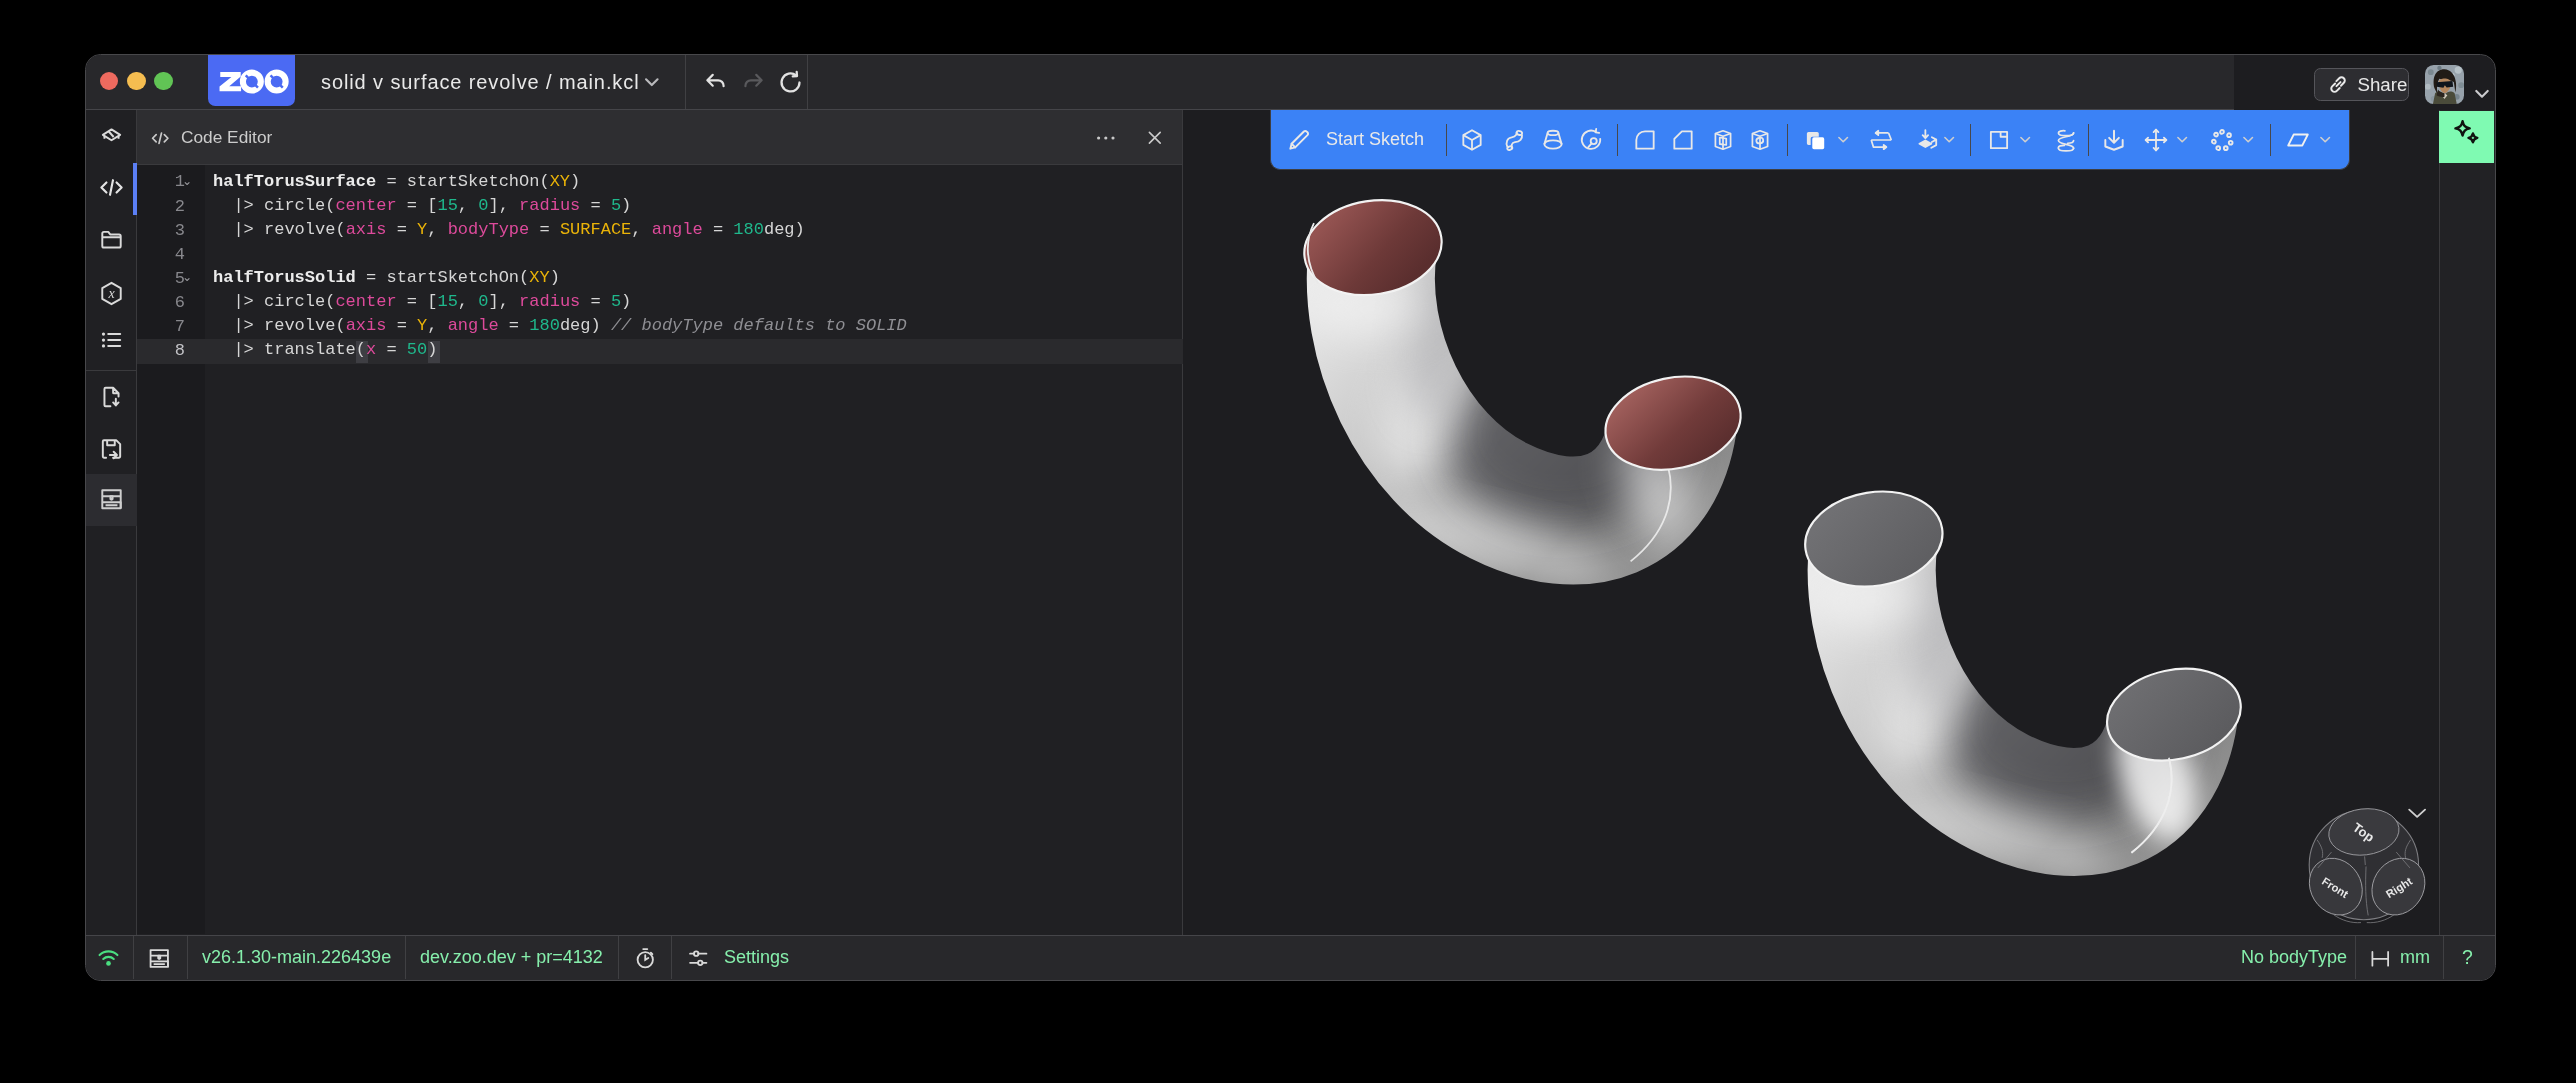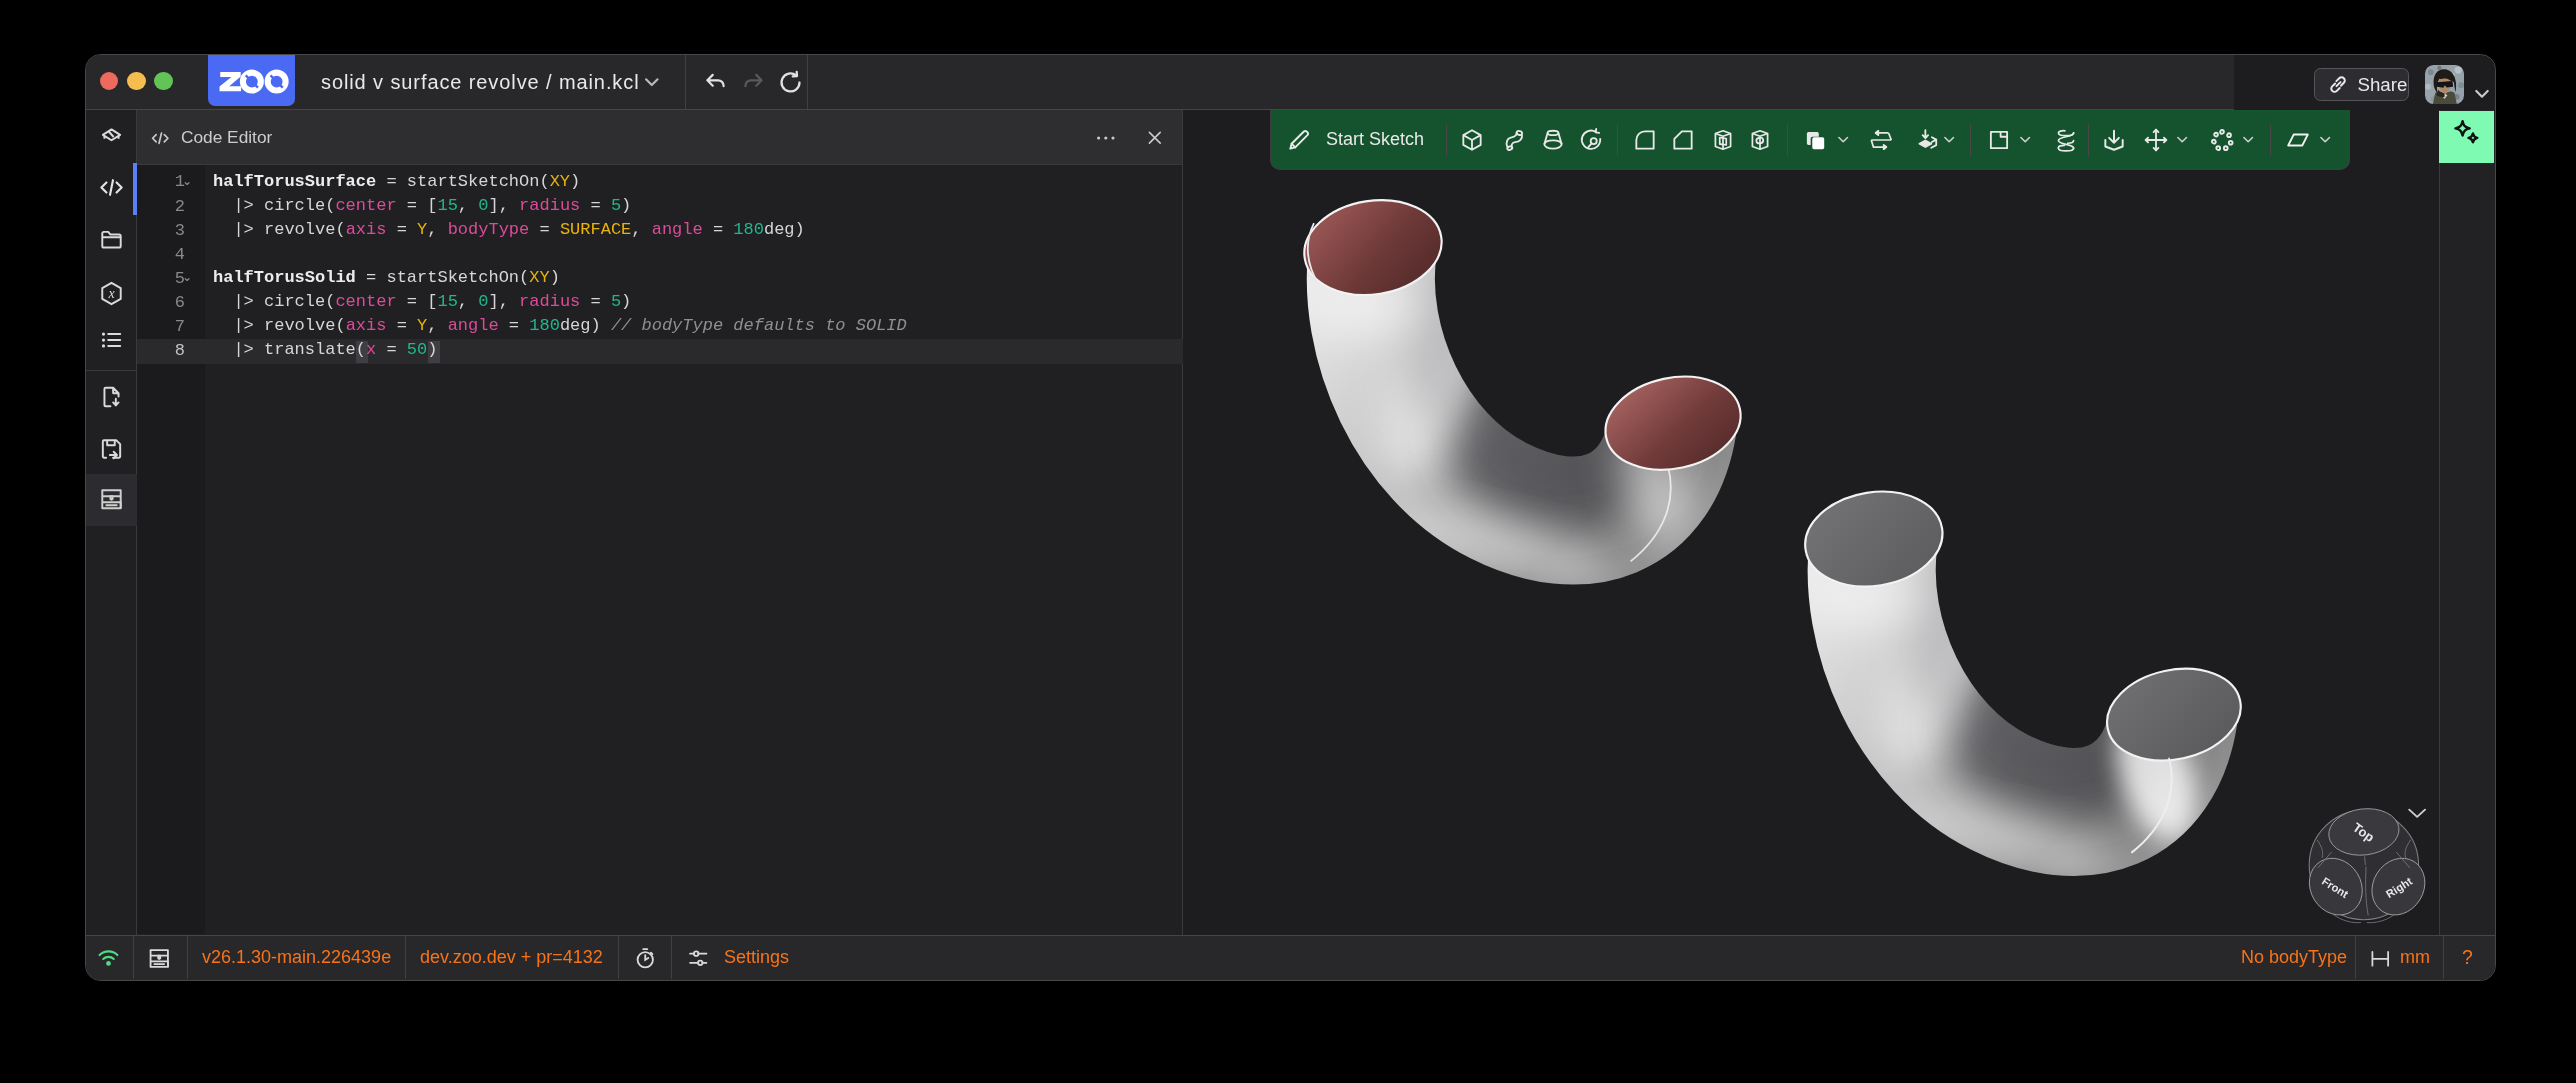--- a/index.html
+++ b/index.html
@@ -44,30 +44,30 @@
   .fold { position:absolute; left:45px; color:#9a9a9e; font-size:12.2px; }
   .kw { color:#dd4a9b; }   
   .num { color:#1fb88c; }  
   .typ { color:#eab308; }
   .bold { color:#ececec; font-weight:bold; }
   .cmt { color:#8f8f94; font-style:italic; }
   
   #viewport { position:absolute; left:1097px; top:55px; width:1255px; height:825px;
     background:#1d1d20; }
   #toolbar { position:absolute; left:1184px; top:55px; width:1080px; height:60px;
-    background:#14532d; border:0.7px solid #3e3e41; border-top:none;
+    background:#3b82f6; border:0.7px solid #3e3e41; border-top:none;
     border-radius:0 0 10px 10px; }
   .vsep { position:absolute; top:14.4px; width:1.4px; height:32px; background:#48484b; }
   
   #rstrip { position:absolute; left:2353px; top:55px; width:56px; height:825px;
     background:#222225; border-left:0.7px solid #3a3a3d; }
   #greenbtn { position:absolute; left:2353px; top:56px; width:55px; height:52px; background:#7ffab2; }
   
   #statusbar { position:absolute; left:0; top:880px; width:2409px; height:45px;
-    background:#28282b; border-top:1.4px solid #454549; color:#f97316; font-size:18px; }
+    background:#28282b; border-top:1.4px solid #454549; color:#86efac; font-size:18px; }
   .ssep { position:absolute; top:0; width:1.4px; height:43px; background:#404043; }
   .stxt { position:absolute; top:0; height:43px; line-height:43px; }
 </style>
 </head>
 <body>
 <div id="win">
 
   <div id="titlebar">
     <div class="tl" style="left:13.7px;  background:#ee6a5f;"></div>
     <div class="tl" style="left:41px;  background:#f5bd50;"></div>

